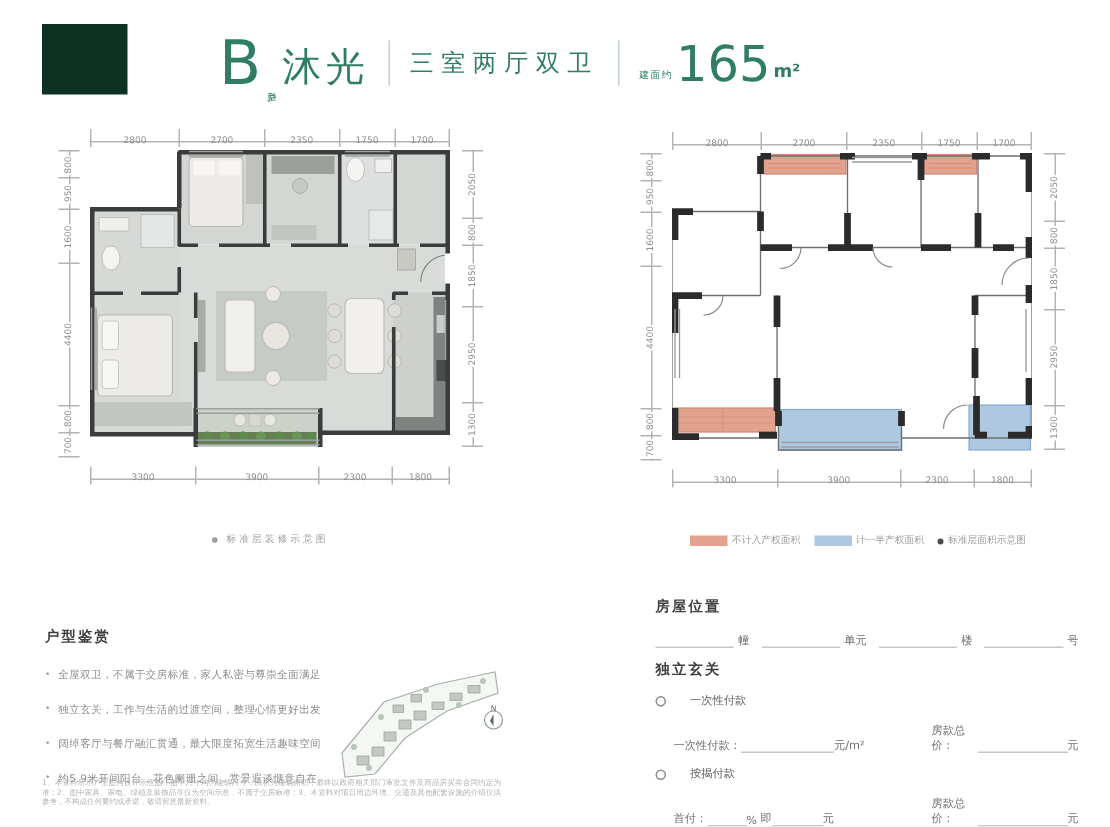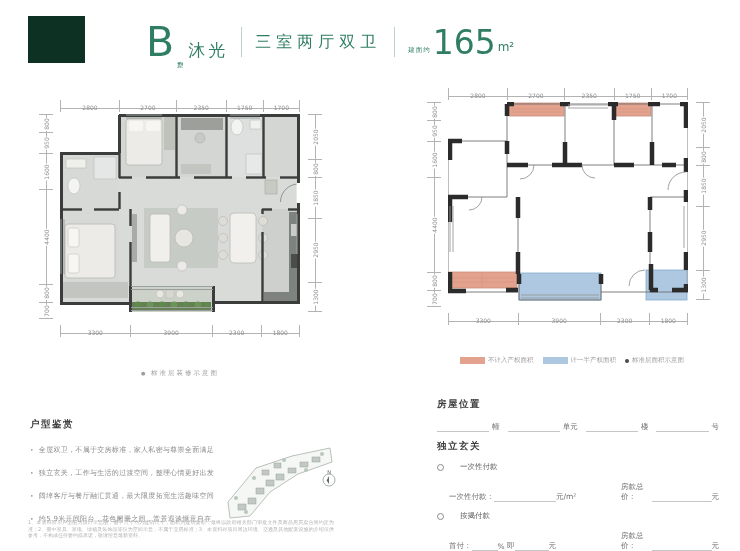--- a/index.html
+++ b/index.html
@@ -16,44 +16,44 @@
   
   .thumb{position:absolute;left:28px;top:16px;width:57px;height:47px;
          background:
            radial-gradient(60px 30px at 70% 20%, rgba(120,200,160,.45), rgba(0,0,0,0) 60%),
            linear-gradient(125deg,#0b2d1f 0%,#123f2c 35%,#2b7a54 55%,#0e3azi26 70%,#0a271b 100%);
          background-color:#0d3223;}
   .header-main{position:absolute;left:146px;top:18px;height:48px;display:flex;align-items:center;gap:13px;color:var(--green);}
   .type-wrap{display:flex;align-items:flex-end;}
   .type-letter{font-size:41px;line-height:40px;}
   .type-label{writing-mode:vertical-rl;text-orientation:upright;font-size:6px;letter-spacing:1px;margin:0 0 4px 1px;color:var(--green);}
-  .hname{font-size:17px;letter-spacing:3px;margin-left:4px;}
+  .hname{font-size:26px;letter-spacing:3px;margin-left:4px;}
   .vdiv{width:1px;height:30px;background:#bdd3ca;}
   .hlayout{font-size:16px;letter-spacing:5px;}
   .area{display:flex;align-items:flex-end;gap:2px;}
   .area-prefix{font-size:6.5px;margin-bottom:2px;letter-spacing:1px;}
   .area-value{font-size:33px;line-height:29px;}
-  .area-unit{font-size:12px;margin-bottom:3px;}
+  .area-unit{font-size:12px;margin-bottom:3px;font-weight:bold;}
 
   
   .dim-h{position:absolute;display:flex;height:12px;}
   .dim-h::before{content:"";position:absolute;left:0;right:0;bottom:3px;height:1px;background:var(--dimline);}
   .dim-h .seg{position:relative;height:100%;border-left:1px solid var(--dimline);min-width:0;}
   .dim-h .seg:last-child{border-right:1px solid var(--dimline);}
   .dim-h .seg i{position:absolute;left:0;right:0;bottom:1px;text-align:center;
                 font-style:normal;font-size:6px;line-height:7px;color:var(--dimtext);}
   .dim-v{position:absolute;display:flex;flex-direction:column;width:14px;}
   .dim-v::before{content:"";position:absolute;top:0;bottom:0;left:50%;width:1px;background:var(--dimline);}
   .dim-v .seg{position:relative;width:100%;border-top:1px solid var(--dimline);min-height:0;}
   .dim-v .seg:last-child{border-bottom:1px solid var(--dimline);}
   .dim-v .seg i{position:absolute;top:50%;left:50%;transform:translate(-50%,-50%) rotate(-90deg);
                 font-style:normal;font-size:6px;color:var(--dimtext);white-space:nowrap;background:#fff;padding:0 1px;}
 
   .plan{position:absolute;width:292px;height:292px;}
-  #plan-left{left:36px;top:100px;}
+  #plan-left{left:36px;top:86px;}
   #plan-right{left:424px;top:88px;}
   .plan svg.floor{position:absolute;left:24px;top:14px;}
   .dims-top{left:24px;top:0;width:240px;}
   .dims-bottom{left:24px;top:225px;width:240px;}
   .dims-left{left:3px;top:14px;height:205px;}
   .dims-right{left:272px;top:14px;height:198px;}
   .plan-caption{position:absolute;left:24px;top:269px;width:240px;text-align:center;
                 font-size:6.5px;color:#9d9d9d;letter-spacing:2px;}
   .plan-caption::before{content:"● ";font-size:5px;}
 

